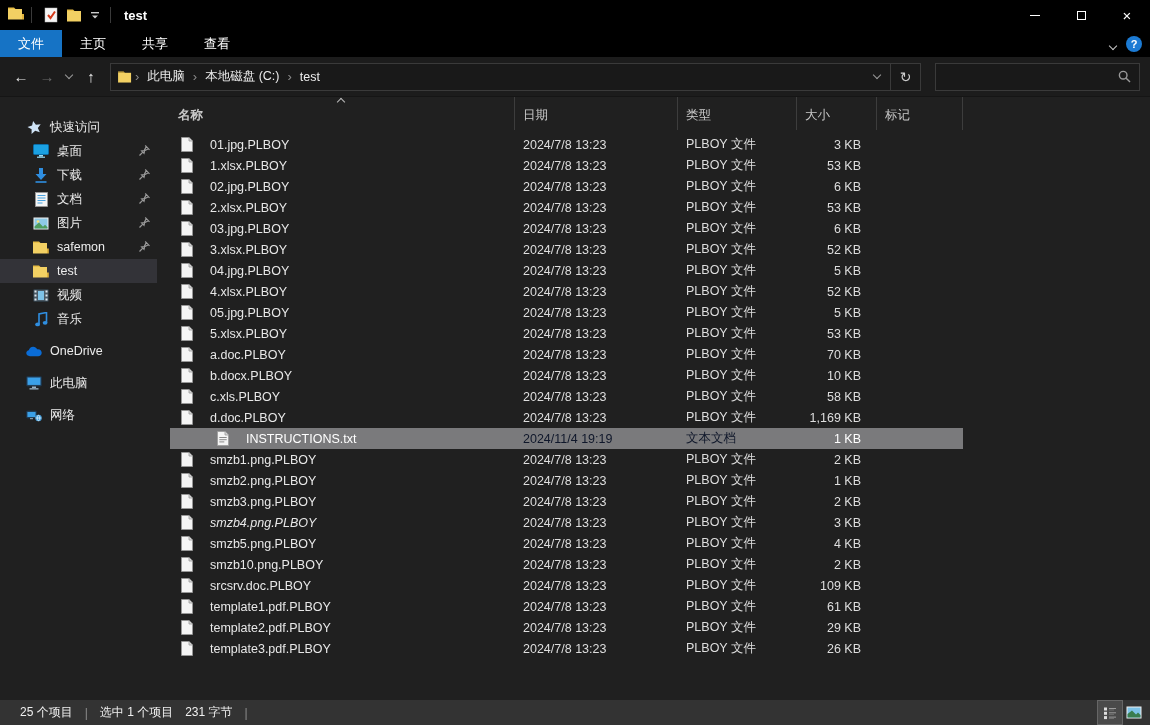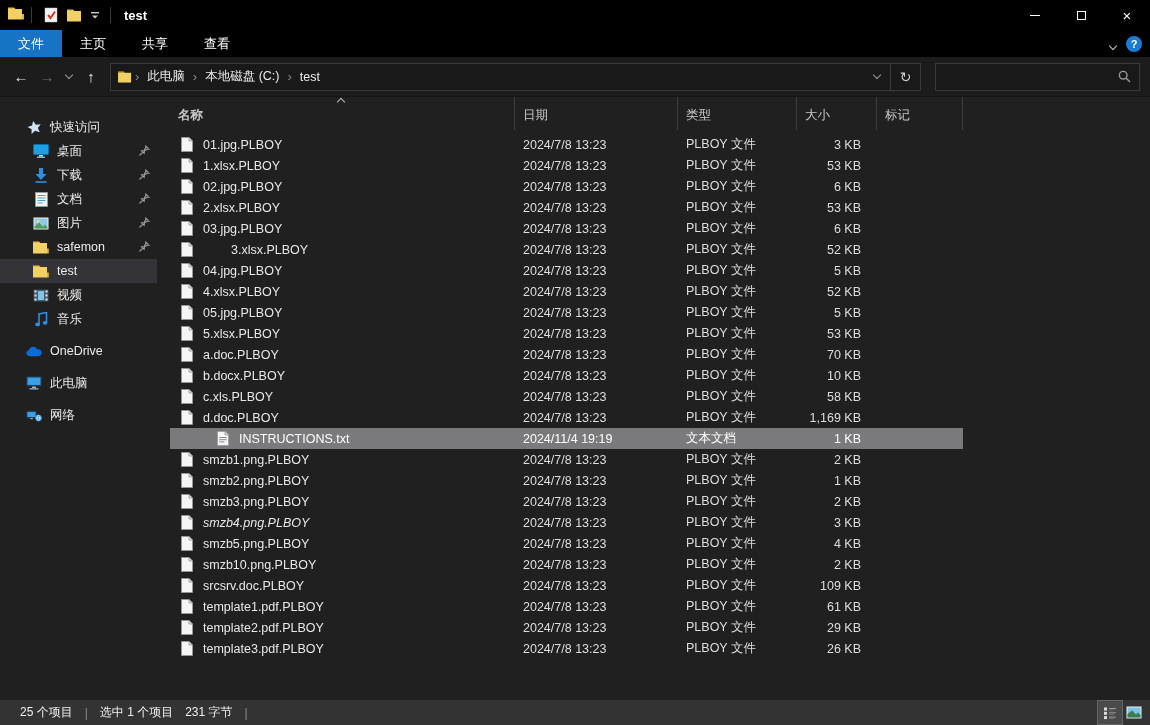--- a/index.html
+++ b/index.html
@@ -57,23 +57,23 @@
   .listpane { flex:1; display:flex; flex-direction:column; position:relative; }
   .cols-header { height:33px; display:flex; margin-left:13px; position:relative; flex:0 0 auto; }
   .hdr-cell { position:relative; display:flex; align-items:flex-end; padding:0 0 6px 8px; font-size:12.5px; color:#c9c9c9; border-right:1px solid #3d3d3d; }
   .hdr-cell .sortcaret { position:absolute; top:2px; left:50%; margin-left:-4px; width:6px; height:6px; border-left:1.5px solid #bbb; border-top:1.5px solid #bbb; transform:rotate(45deg); }
   .rows { margin-left:13px; margin-top:4px; }
   .filerow { height:21px; display:flex; align-items:center; font-size:12.5px; color:#e8e8e8; width:793px; }
   .filerow.selected { background:#7a7a7c; color:#fff; }
   .cell { overflow:hidden; white-space:nowrap; }
   .c-name { display:flex; align-items:center; }
   .c-name .f-icon { margin-left:11px; flex:0 0 auto; display:flex; }
-  .c-name .f-label { margin-left:10px; }
+  .c-name .f-label { margin-left:17px; }
   .c-date, .c-type { padding-left:8px; color:#dedede; }
-  .filerow.selected .c-date, .filerow.selected .c-type { color:#ffffff; }
+  .filerow.selected .c-date, .filerow.selected .c-type { color:#0f172a; }
   .c-size { text-align:right; padding-right:16px; color:#dedede; }
   .filerow.selected .c-size { color:#fff; }
 
   
   .statusbar { height:25px; background:#333333; display:flex; align-items:center; font-size:12px; color:#f0f0f0; flex:0 0 auto; }
   .sb-left { display:flex; align-items:center; margin-left:20px; gap:12px; }
   .sb-div { color:#8c8c8c; }
   .sb-right { margin-left:auto; display:flex; align-items:center; margin-right:4px; }
   .view-btn { width:24px; height:23px; display:flex; align-items:center; justify-content:center; }
   .view-btn.active { background:#4a4a4a; outline:1px solid #666; }
@@ -428,21 +428,21 @@
                 </svg>
               </span>
               <span class="f-label">03.jpg.PLBOY</span>
             </div>
             <div class="cell c-date" style="width: 163px;">2024/7/8 13:23</div>
             <div class="cell c-type" style="width: 119px;">PLBOY 文件</div>
             <div class="cell c-size" style="width: 80px;">6 KB</div>
             <div class="cell" style="width: 86px;"></div>
           </div>
           <div class="filerow">
-            <div class="cell c-name" style="width: 345px; gap: 28px;">
+            <div class="cell c-name" style="width: 345px;">
               <span class="f-icon">
                 <svg width="12" height="15" viewBox="0 0 12 15">
                   <path d="M0.5 0.5 L8 0.5 L11.5 4 L11.5 14.5 L0.5 14.5 Z" fill="#f5f5f5" stroke="#9a9a9a" stroke-width="0.8"></path>
                   <path d="M8 0.5 L8 4 L11.5 4" fill="#d8d8d8" stroke="#9a9a9a" stroke-width="0.8"></path>
                 </svg>
               </span>
               <span class="f-label">3.xlsx.PLBOY</span>
             </div>
             <div class="cell c-date" style="width: 163px;">2024/7/8 13:23</div>
             <div class="cell c-type" style="width: 119px;">PLBOY 文件</div>

